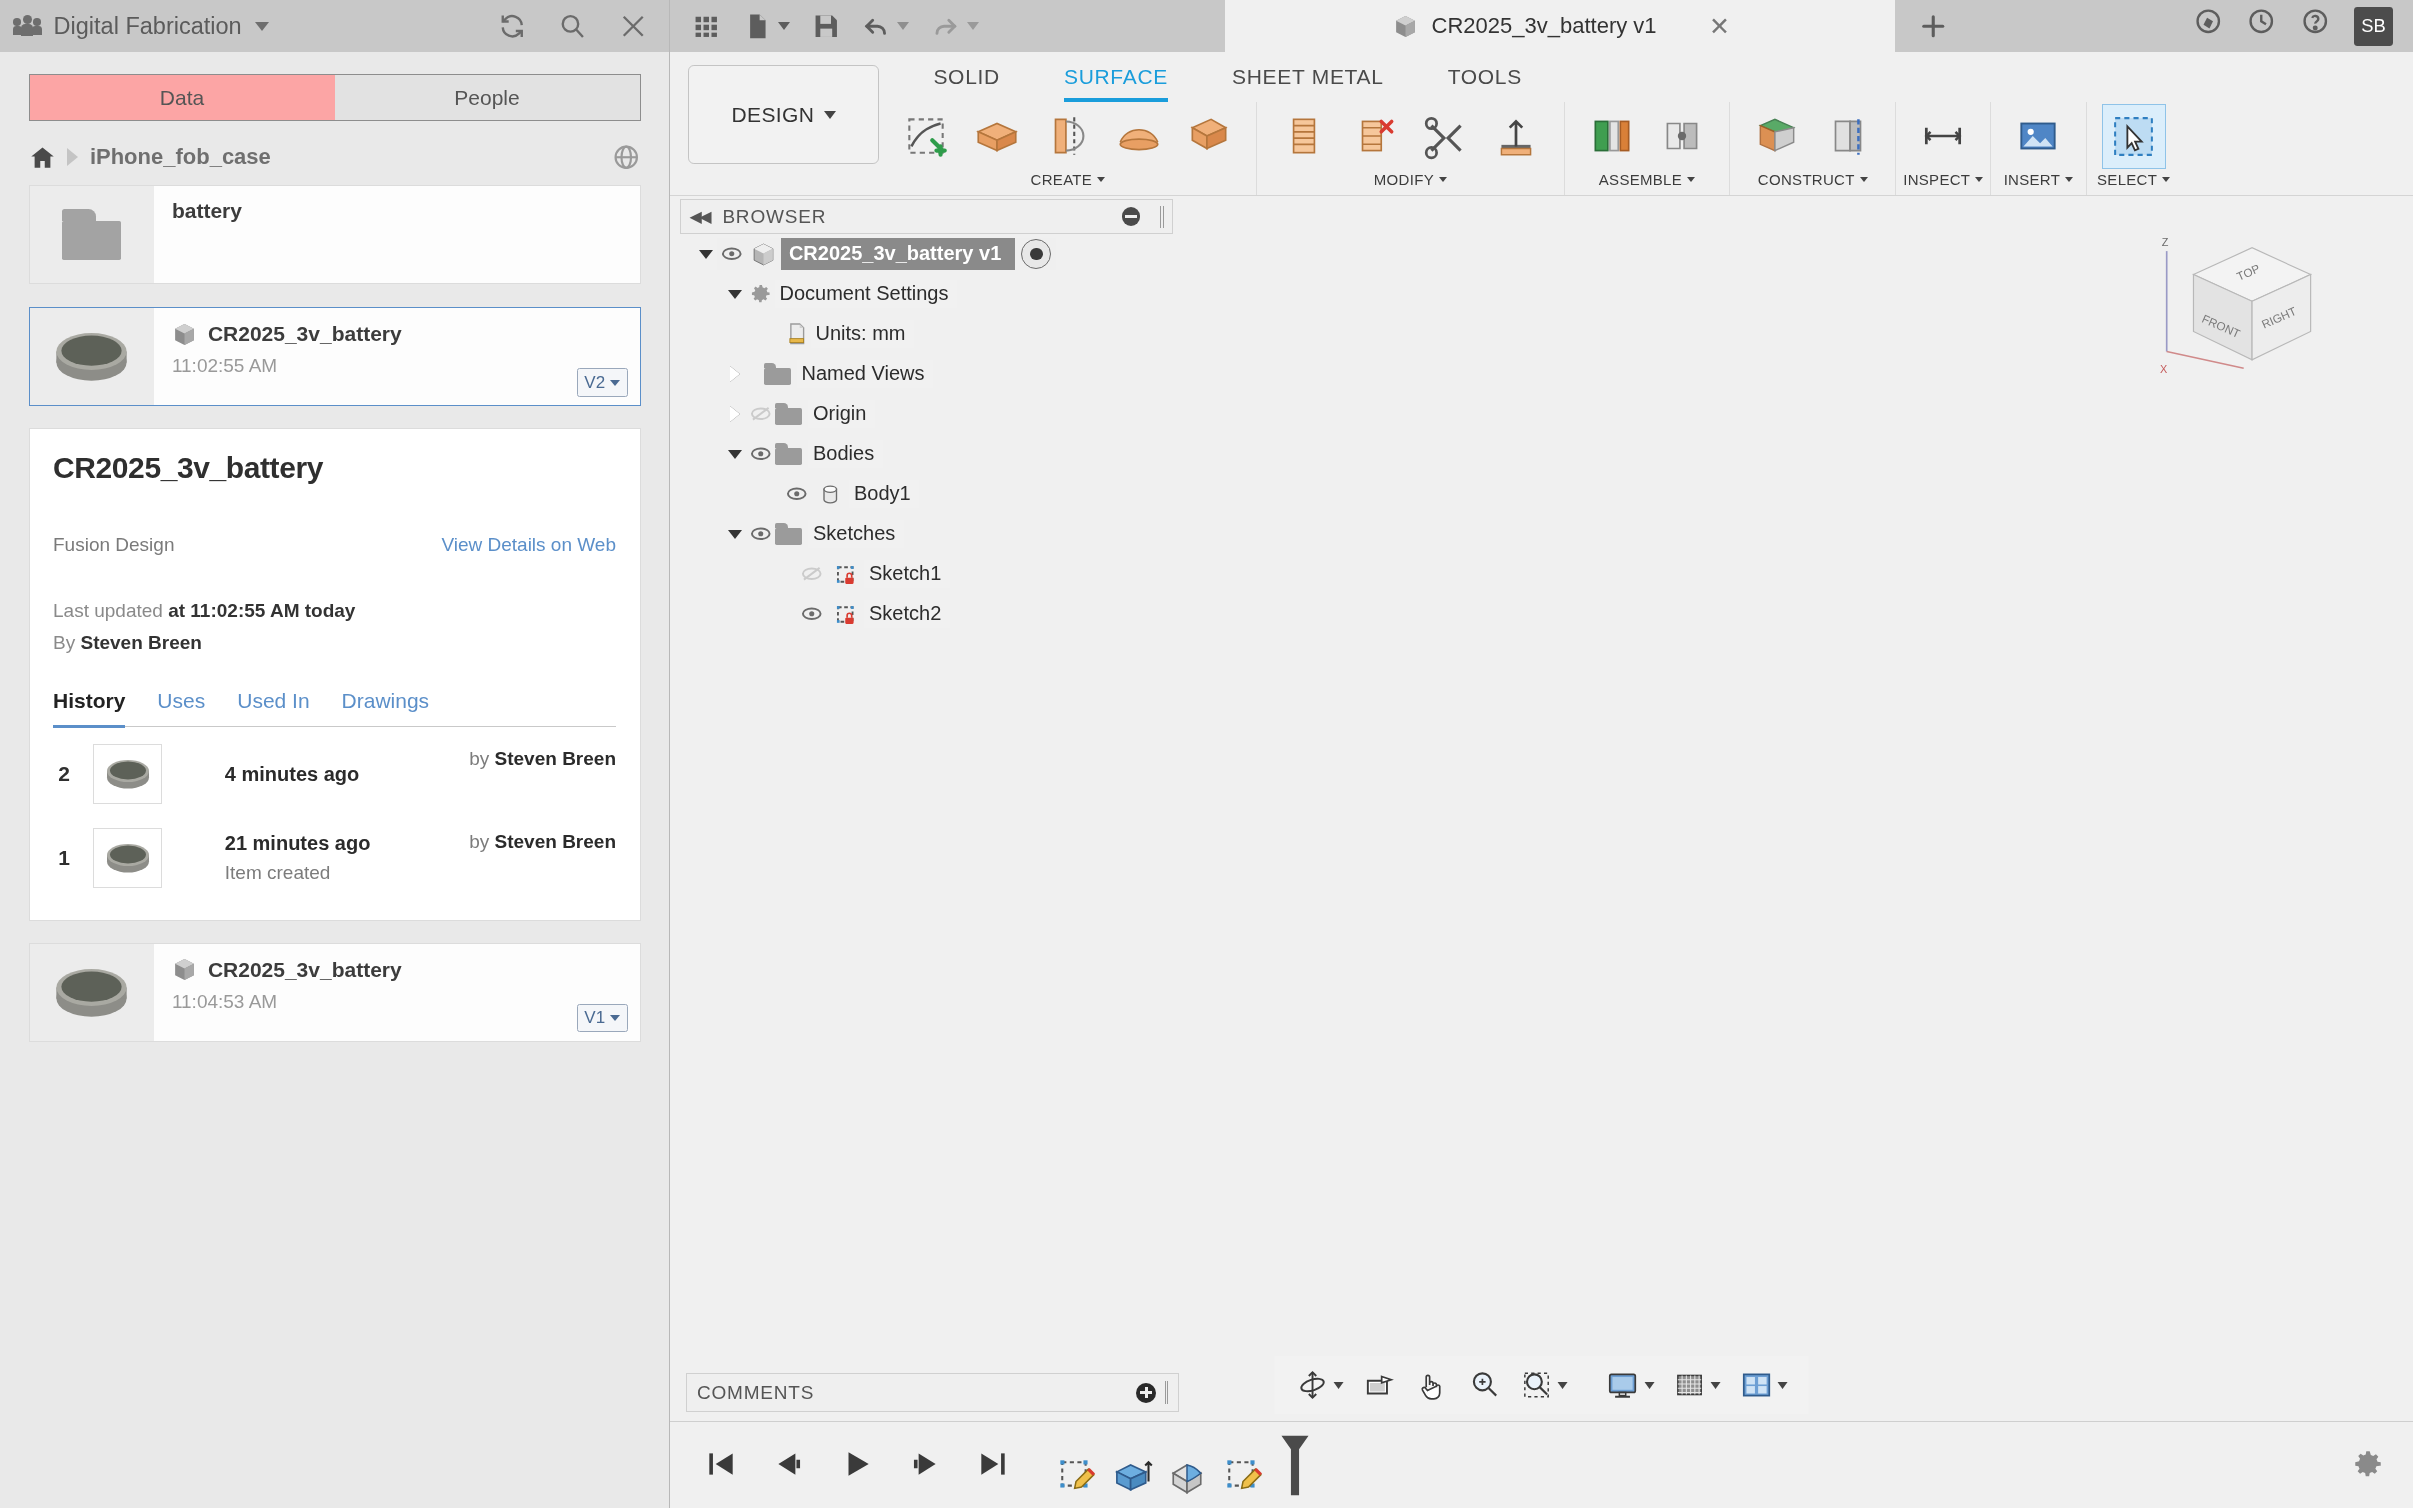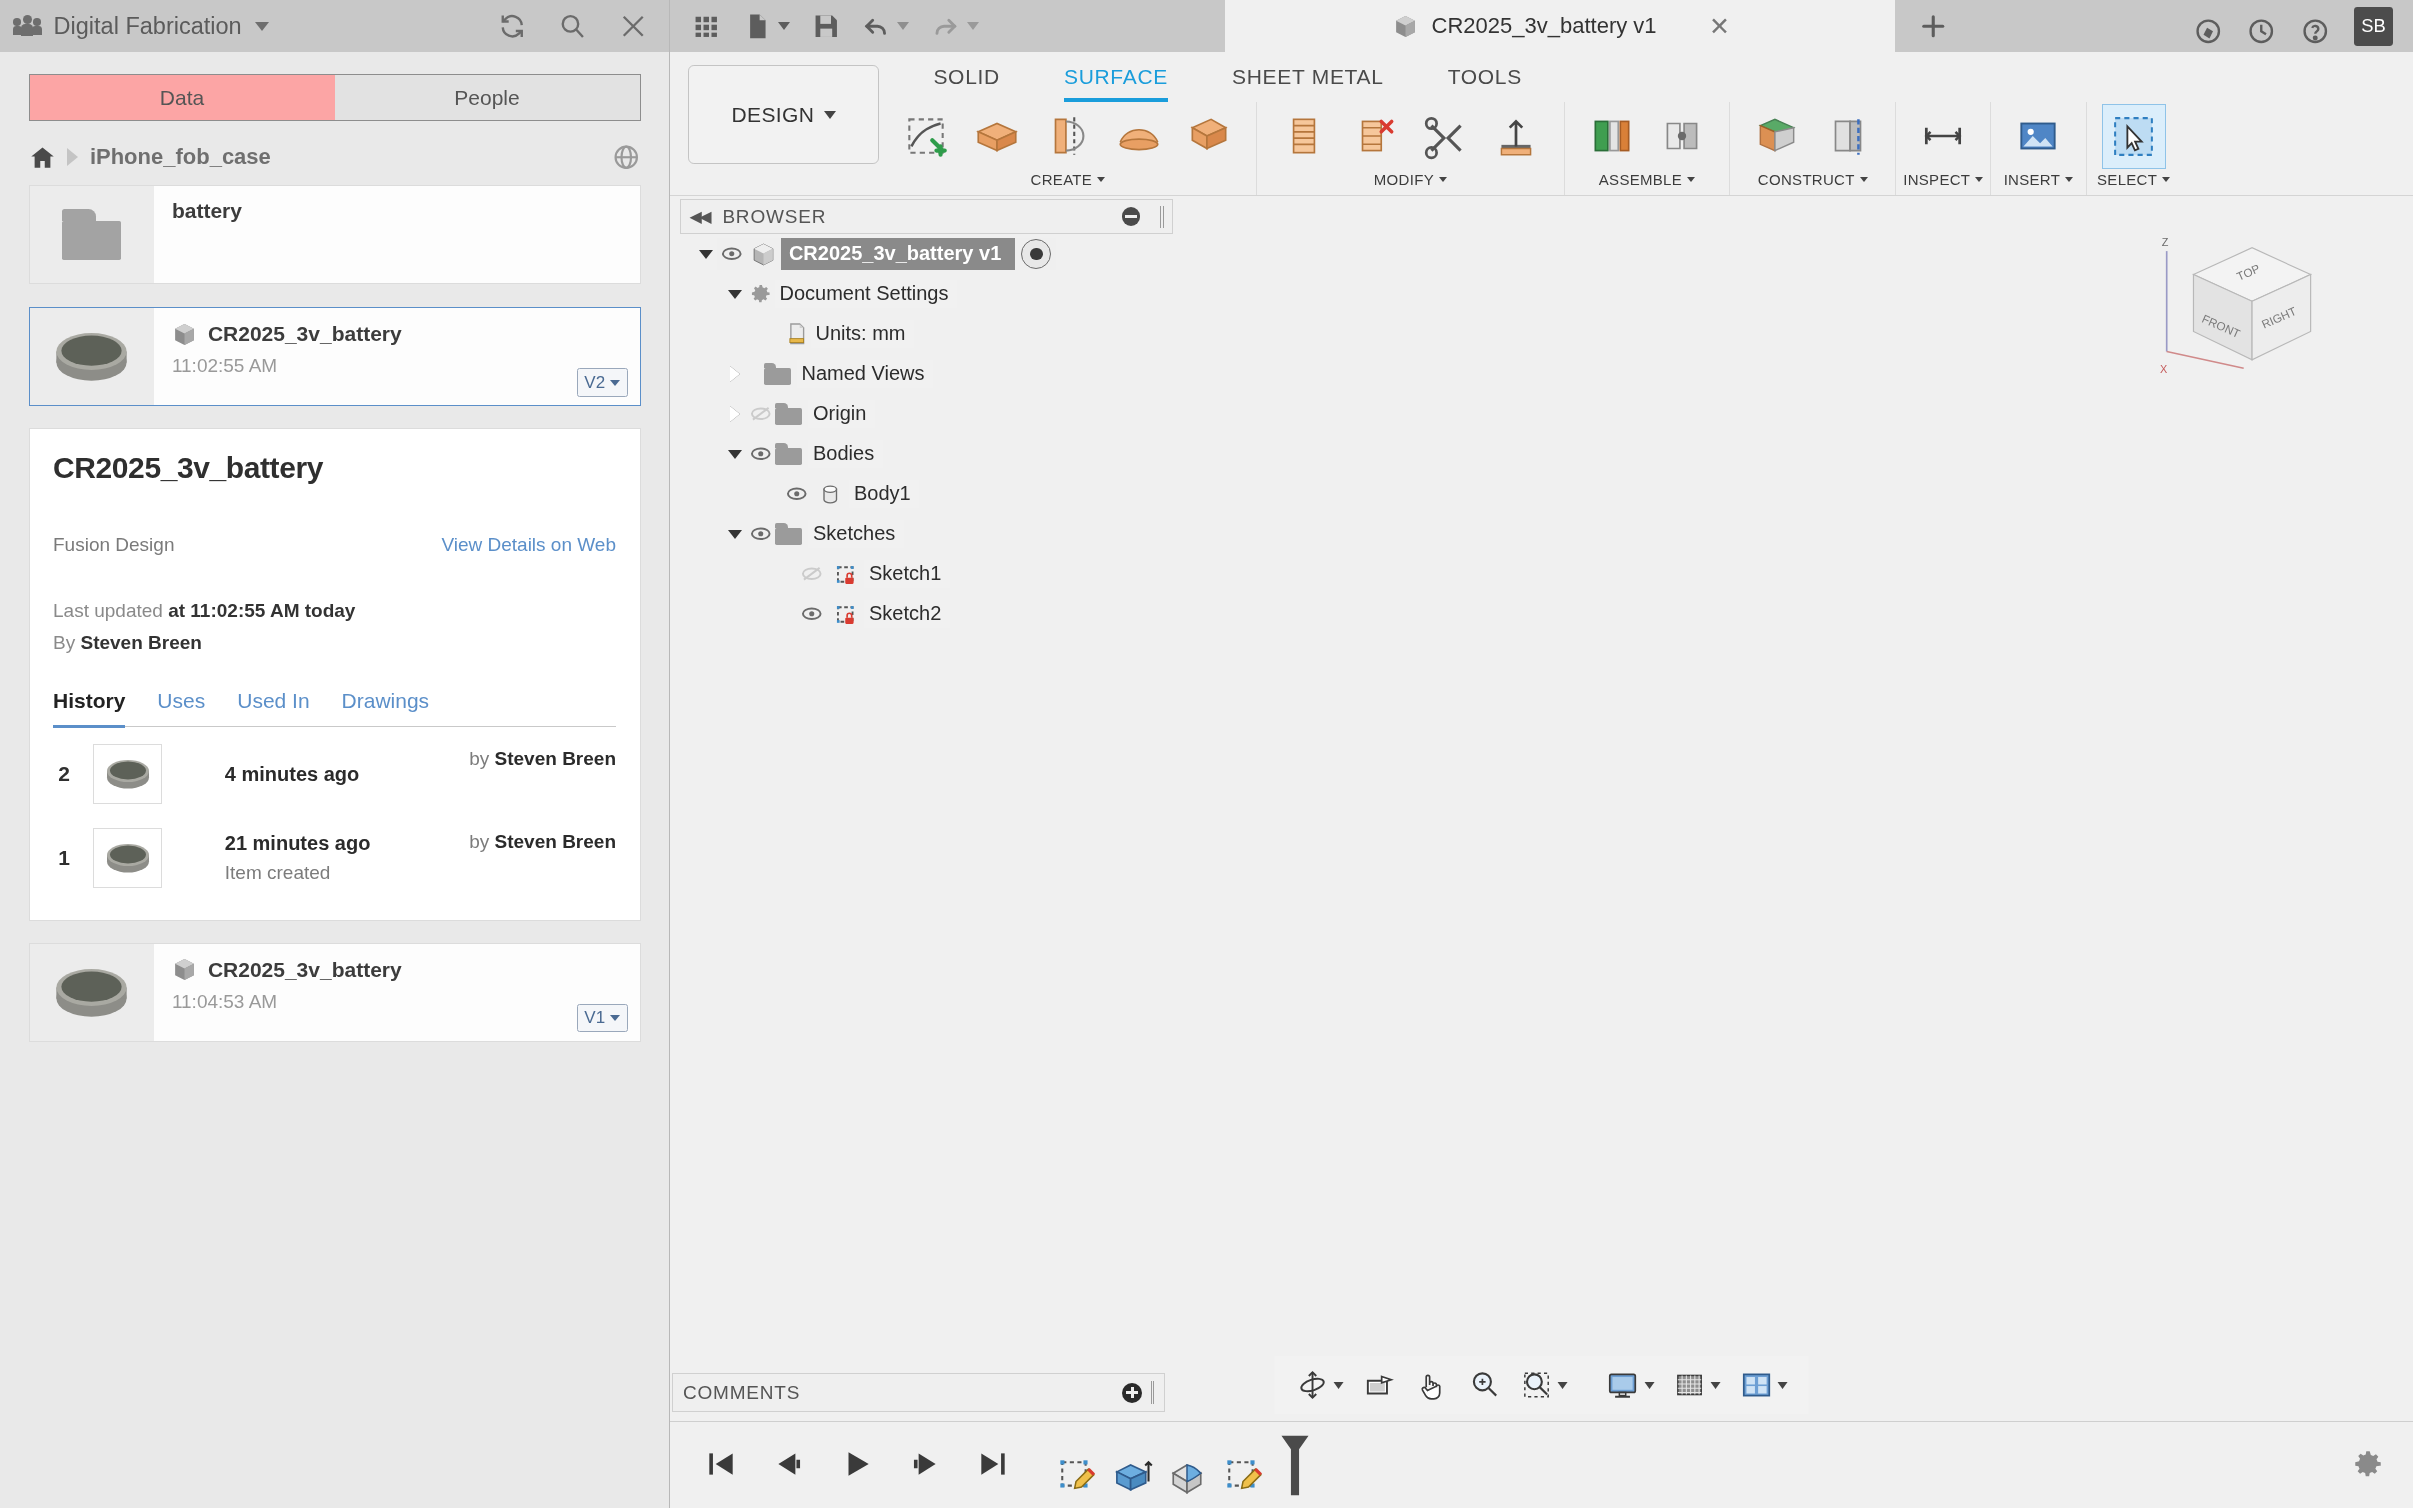--- a/index.html
+++ b/index.html
@@ -148,21 +148,21 @@
   #fusion { position: absolute; left: 670px; top: 0; width: 1743px; height: 1508px; background: #f0f0f0; }
   #fusion-titlebar { height: 52px; background: #c8c8c8; display: flex; align-items: center; }
   #qat { display: flex; align-items: center; gap: 22px; padding-left: 22px; }
   #doc-tabs { flex: 1; display: flex; justify-content: center; align-items: center; height: 52px; }
   #doc-tab {
     background: #f0f0f0; height: 52px; display: flex; align-items: center;
     gap: 13.4px; padding: 0 22px 0 25px; min-width: 670px; justify-content: center;
   }
   #doc-tab .ttl { font-size: 22px; color: #333; }
   #doc-tab .x { font-size: 25px; color: #777; margin-left: 39px; }
-  #title-right { display: flex; align-items: flex-end; gap: 25px; padding-right: 20px; }
+  #title-right { display: flex; align-items: flex-start; gap: 25px; padding-right: 20px; }
   #avatar {
     width: 39px; height: 39px; border-radius: 3.4px; background: #4c4c4c; color: #fff;
     font-size: 18.4px; display: flex; align-items: center; justify-content: center;
   }
 
   
   #ribbon { height: 144px; background: #f0f0f0; display: flex; position: relative; border-bottom: 0.8px solid #d4d4d4; }
   #design-drop {
     width: 191px; margin: 13.4px 0 0 18.4px; height: 99px;
     border: 0.8px solid #c4c4c4; border-radius: 5.9px; background: #f2f2f2;
@@ -215,21 +215,21 @@
 
   
   #canvas3d {
     position: absolute; left: 10px; top: 199px; right: 10px; bottom: 101px;
     overflow: hidden; z-index: -1;
   }
 
   #viewcube { position: absolute; right: 77px; top: 226px; width: 193px; height: 159px; }
 
   #comments-bar {
-    position: absolute; left: 2px; bottom: 96px; width: 493px; height: 39px;
+    position: absolute; left: 16px; bottom: 96px; width: 493px; height: 39px;
     background: #efefef; border: 0.8px solid #d0d0d0; display: flex; align-items: center;
     padding: 0 10px; gap: 8.4px;
   }
   #comments-bar .lbl { font-size: 19px; color: #555; letter-spacing: 0.8px; }
   #comments-bar .plus { margin-left: auto; width: 20px; height: 20px; border-radius: 50%; background: #2a2a2a; position: relative; }
   #comments-bar .plus::after { content:''; position:absolute; left:4.2px; top:8.4px; width:11.7px; height:3.4px; background:#efefef; }
   #comments-bar .plus::before { content:''; position:absolute; left:8.4px; top:4.2px; width:3.4px; height:11.7px; background:#efefef; }
   #comments-bar .grip { width: 3.4px; height: 23.5px; border-left: 1.7px solid #9a9a9a; border-right: 1.7px solid #9a9a9a; }
 
   #nav-toolbar {

